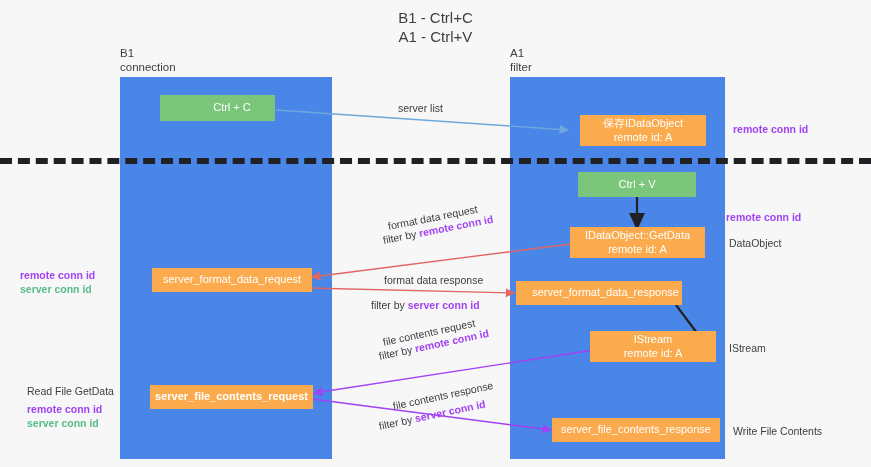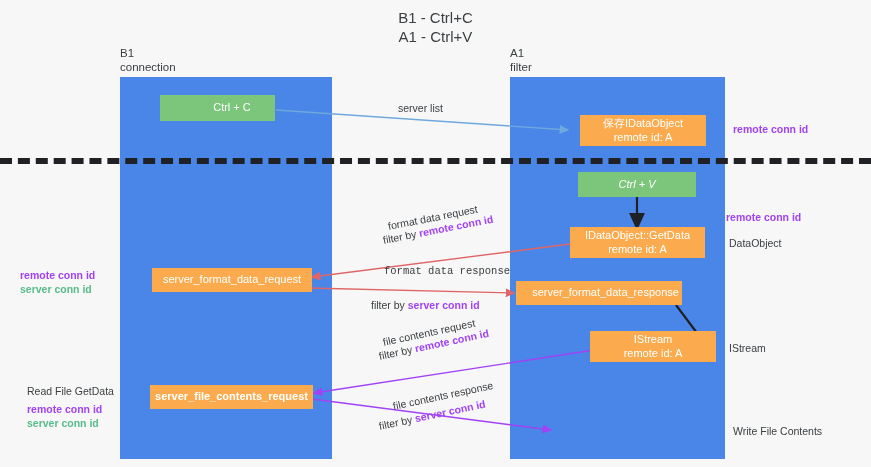--- a/index.html
+++ b/index.html
@@ -156,21 +156,21 @@
 
   <div class="abs node green" style="left:160px; top:95px; width:115px; height:26px;padding-left:33px;">
     <span>Ctrl + C</span>
   </div>
 
   <div class="abs node orange" style="left:572px; top:115px; width:126px; height:31px;margin-left:8px;">
     <span>保存IDataObject</span>
     <span class="l2">remote id: A</span>
   </div>
 
-  <div class="abs node green" style="left:578px; top:172px; width:118px; height:25px;font-style:italic;">
+  <div class="abs node green" style="left:578px; top:172px; width:118px; height:25px;">
     <span>Ctrl + V</span>
   </div>
 
   <div class="abs node orange" style="left:570px; top:227px; width:135px; height:31px;">
     <span>IDataObject::GetData</span>
     <span class="l2">remote id: A</span>
   </div>
 
   <div class="abs node orange" style="left:152px; top:268px; width:160px; height:24px;">
     <span>server_format_data_request</span>
@@ -182,29 +182,32 @@
 
   <div class="abs node orange" style="left:590px; top:331px; width:126px; height:31px;">
     <span>IStream</span>
     <span class="l2">remote id: A</span>
   </div>
 
   <div class="abs node orange" style="left:150px; top:385px; width:163px; height:24px;font-weight:bold;">
     <span>server_file_contents_request</span>
   </div>
 
+  <div class="abs node orange" style="left:552px; top:418px; width:168px; height:24px;">
+    <span>server_file_contents_response</span>
+  </div>
 
   <div class="abs divider"></div>
 
   <div class="abs edge-label" style="left:398px; top:101px;">server list</div>
 
   <div class="abs edge-label rot" style="left:388px; top:219px;">format data request</div>
   <div class="abs edge-label rot" style="left:383px; top:233px;"><span>filter by </span><span class="hl-remote">remote conn id</span></div>
 
-  <div class="abs edge-label" style="left:384px; top:264px;font-family:Liberation Mono, monospace;">format data response</div>
+  <div class="abs edge-label" style="left:384px; top:273px;">format data response</div>
   <div class="abs edge-label" style="left:371px; top:298px;"><span>filter by </span><span class="hl-server">server conn id</span></div>
 
   <div class="abs edge-label rot2" style="left:383px; top:335px;">file contents request</div>
   <div class="abs edge-label rot2" style="left:379px; top:349px;"><span>filter by </span><span class="hl-remote">remote conn id</span></div>
 
   <div class="abs edge-label rot2" style="left:393px; top:399px;">file contents response</div>
   <div class="abs edge-label rot2" style="left:379px; top:419px;"><span>filter by </span><span class="hl-server">server conn id</span></div>
 
   <div class="abs anno purple" style="left:733px; top:122px;">remote conn id</div>
 

